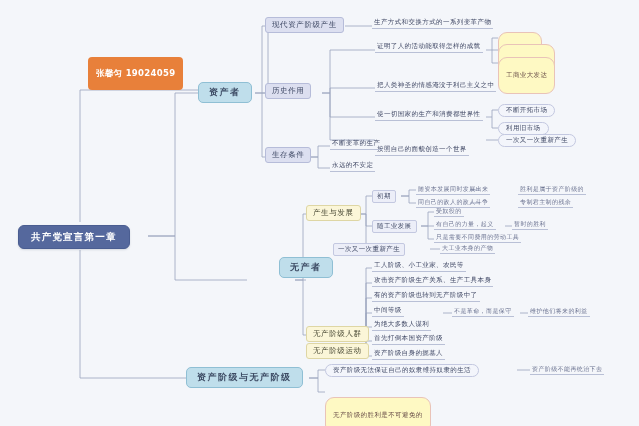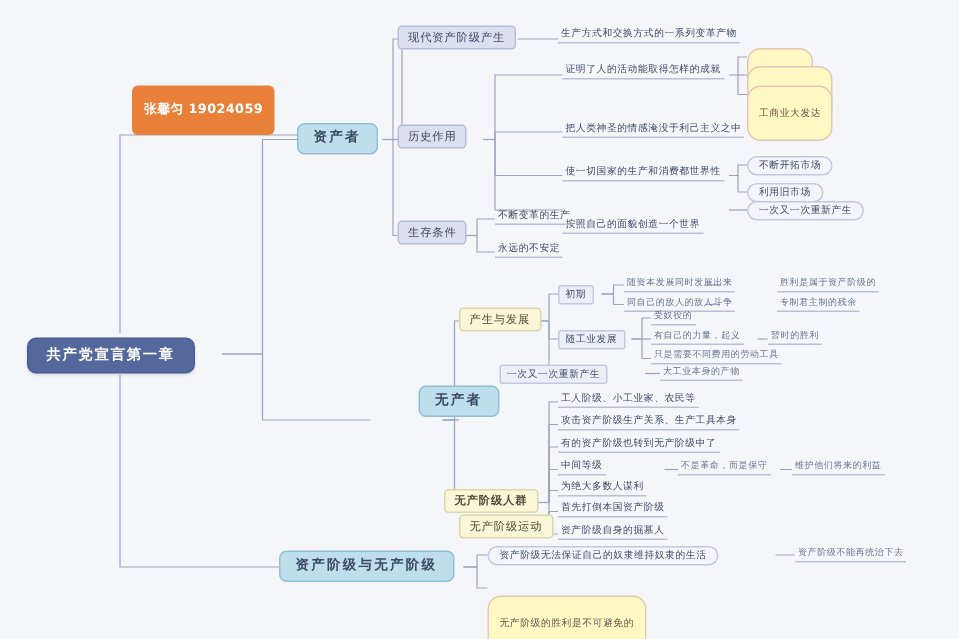--- a/index.html
+++ b/index.html
@@ -251,21 +251,21 @@
 
   <div class="node lvl3" style="left:372px;top:220px;">随工业发展</div>
   <div class="node plain tiny" style="left:434px;top:207px;">受奴役的</div>
   <div class="node plain tiny" style="left:434px;top:220px;">有自己的力量，起义</div>
   <div class="node plain tiny" style="left:512px;top:220px;">暂时的胜利</div>
   <div class="node plain tiny" style="left:434px;top:233px;">只是需要不同费用的劳动工具</div>
 
   <div class="node lvl3" style="left:333px;top:243px;">一次又一次重新产生</div>
   <div class="node plain tiny" style="left:440px;top:244px;">大工业本身的产物</div>
 
-  <div class="node lvl2y" style="left:296px;top:326px;font-weight:bold;">无产阶级人群</div>
+  <div class="node lvl2y" style="left:306px;top:326px;">无产阶级人群</div>
   <div class="node plain" style="left:372px;top:261px;">工人阶级、小工业家、农民等</div>
   <div class="node plain" style="left:372px;top:276px;">攻击资产阶级生产关系、生产工具本身</div>
   <div class="node plain" style="left:372px;top:291px;">有的资产阶级也转到无产阶级中了</div>
   <div class="node plain" style="left:372px;top:306px;">中间等级</div>
   <div class="node plain tiny" style="left:452px;top:307px;">不是革命，而是保守</div>
   <div class="node plain tiny" style="left:528px;top:307px;">维护他们将来的利益</div>
 
   <div class="node lvl2y" style="left:306px;top:343px;">无产阶级运动</div>
   <div class="node plain" style="left:372px;top:320px;">为绝大多数人谋利</div>
   <div class="node plain" style="left:372px;top:334px;">首先打倒本国资产阶级</div>

